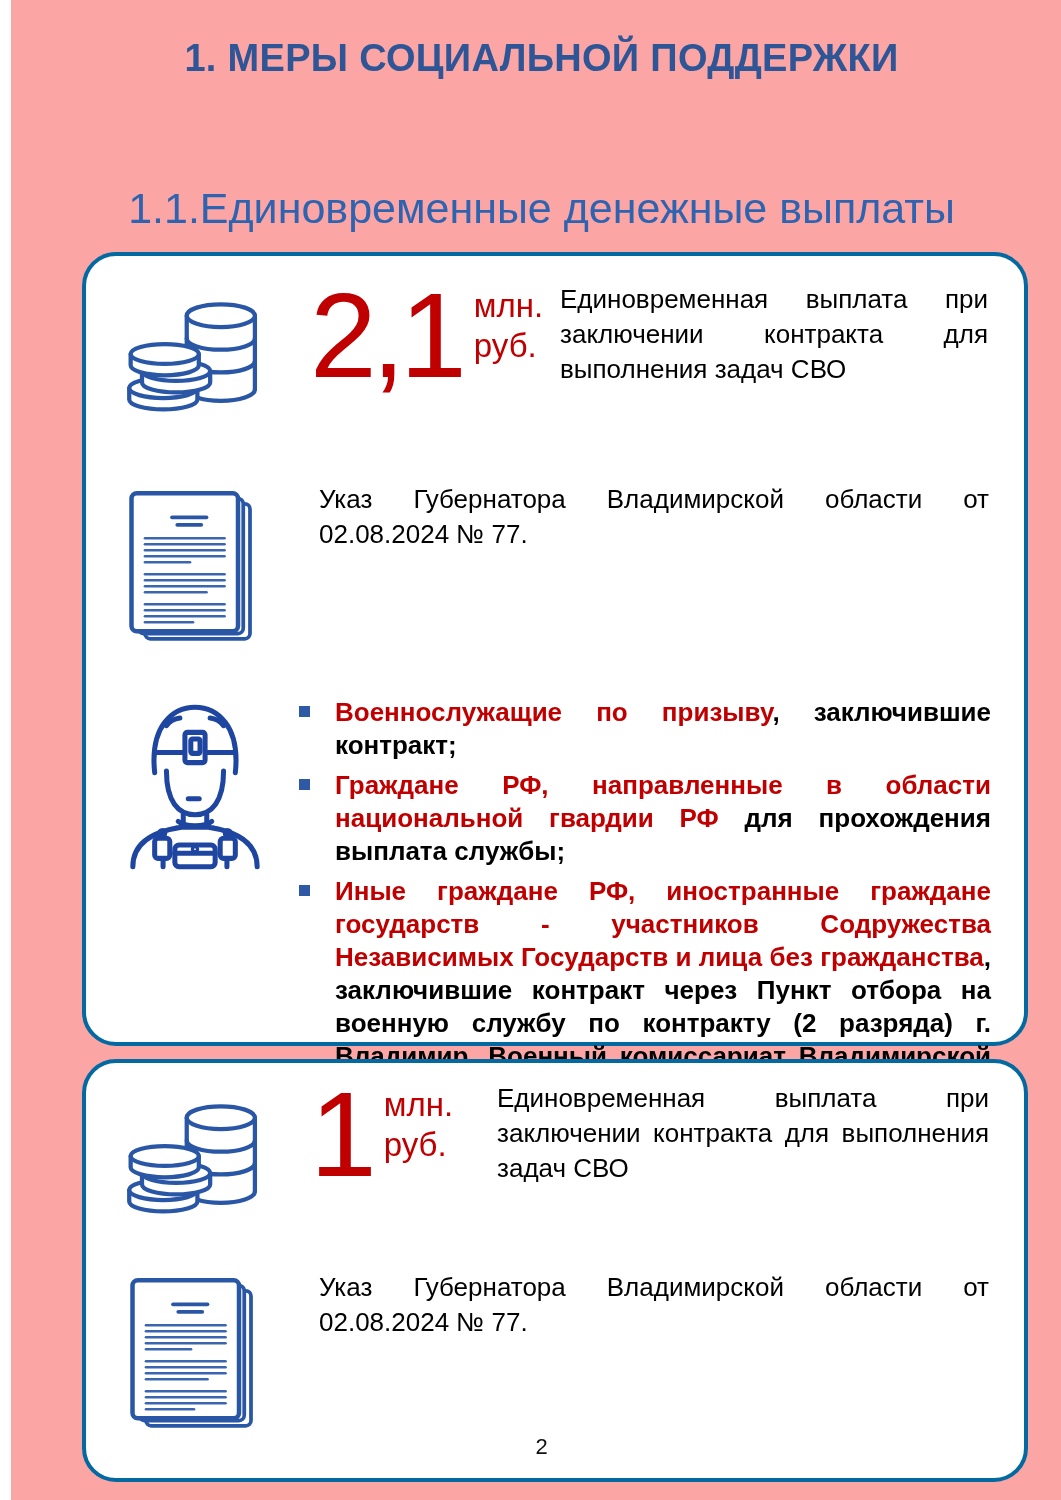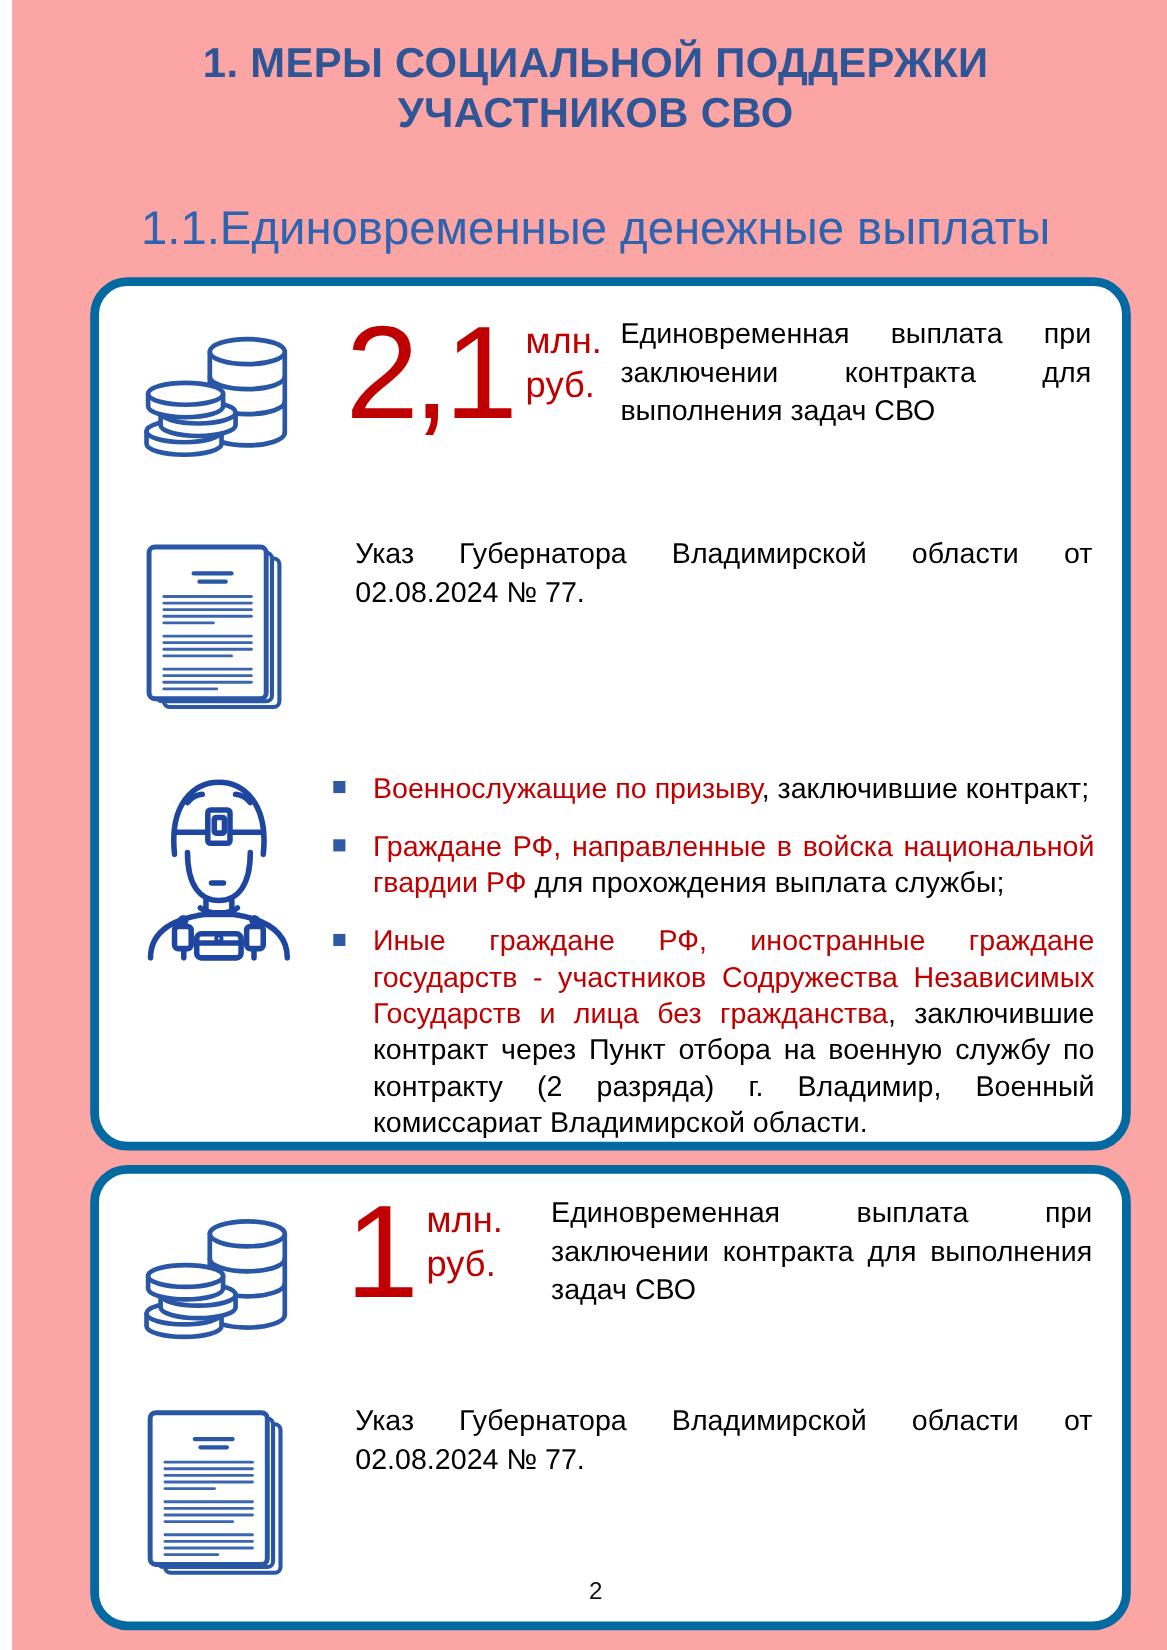--- a/index.html
+++ b/index.html
@@ -12,21 +12,21 @@
     text-align:center; color:#2e5596; font-weight:700;
     font-size:38px; line-height:1.18; letter-spacing:0.3px;
   }
   .subtitle {
     position:absolute; top:184px; left:40px; right:40px;
     text-align:center; color:#2e63b0; font-weight:400; font-size:43px;
   }
 
   .card {
     position:absolute; left:71px; width:946px; background:#fff;
-    border:8px solid #0369a1; border-radius:34px;padding-left:30px;
+    border:4px solid #0369a1; border-radius:34px;padding-left:30px;
   }
   .card-1 { top:252px; height:794px; }
   .card-2 { top:1059px; height:423px; }
   .card > * { position:absolute; }
 
   
   .amount { display:flex; align-items:flex-start; color:#c00000; }
   .amount-number { font-size:120px; line-height:0.95; letter-spacing:-5px; }
   .amount-units { margin-left:12px; margin-top:8px; font-size:33px; line-height:1.2; }
 
@@ -41,21 +41,21 @@
   .c1-amount  { left:224px; top:22px; }
   .c1-doc     { left:32px;  top:219px; }
   .c1-soldier { left:25px;  top:432px; }
   .c1-bullets { left:211px; top:440px; width:694px; }
 
   .c2-coins   { left:30px;  top:22px; }
   .c2-amount  { left:224px; top:14px; }
   .c2-doc     { left:33px;  top:200px; }
 
   
-  .bullets { display:flex; flex-direction:column; gap:20px; }
+  .bullets { display:flex; flex-direction:column; gap:7px;font-weight:bold; }
   .bullet-item { display:flex; }
   .bullet-marker {
     flex:0 0 auto; width:11px; height:11px; background:#2e59a5;
     margin:10px 0 0 2px;
   }
   .bullet-text {
     margin-left:25px; font-size:26px; line-height:33px; text-align:justify;
   }
   .red-text { color:#c00000; }
   .black-text { color:#000; }
@@ -67,21 +67,20 @@
 
   svg { display:block; }
 </style>
 </head>
 <body>
 
 <div class="page">
 
   <div class="title">
     <div>1. МЕРЫ СОЦИАЛЬНОЙ ПОДДЕРЖКИ</div>
-    <div>УЧАСТНИКОВ СВО</div>
   </div>
 
   <div class="subtitle">1.1.Единовременные денежные выплаты</div>
 
   <div class="card card-1">
 
     <span class="c1-coins">
       <svg width="150" height="142" viewBox="0 0 210 200" fill="none" stroke="#2a57a5" stroke-width="6" stroke-linecap="round" stroke-linejoin="round">
         <path d="M99,46 V150"></path>
         <path d="M195,46 V150"></path>
@@ -162,21 +161,21 @@
       </svg>
     </span>
 
     <div class="bullets c1-bullets">
       <div class="bullet-item">
         <span class="bullet-marker"></span>
         <div class="bullet-text"><span class="red-text">Военнослужащие по призыву</span><span class="black-text">, заключившие контракт;</span></div>
       </div>
       <div class="bullet-item">
         <span class="bullet-marker"></span>
-        <div class="bullet-text"><span class="red-text">Граждане РФ, направленные в войска национальной гвардии РФ</span><span class="black-text"> для прохождения выплата службы;</span></div>
+        <div class="bullet-text"><span class="red-text">Граждане РФ, направленные в области национальной гвардии РФ</span><span class="black-text"> для прохождения выплата службы;</span></div>
       </div>
       <div class="bullet-item">
         <span class="bullet-marker"></span>
         <div class="bullet-text"><span class="red-text">Иные граждане РФ, иностранные граждане государств - участников Содружества Независимых Государств и лица без гражданства</span><span class="black-text">, заключившие контракт через Пункт отбора на военную службу по контракту (2 разряда) г. Владимир, Военный комиссариат Владимирской области.</span></div>
       </div>
     </div>
   </div>
 
   <div class="card card-2">
 

